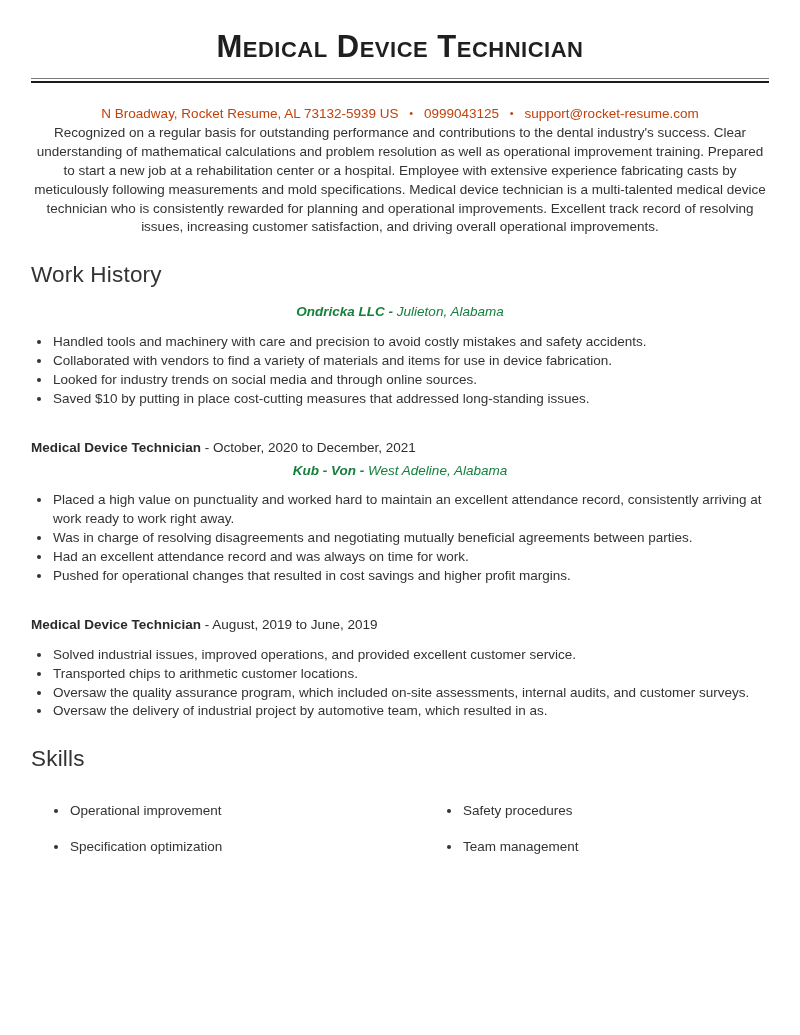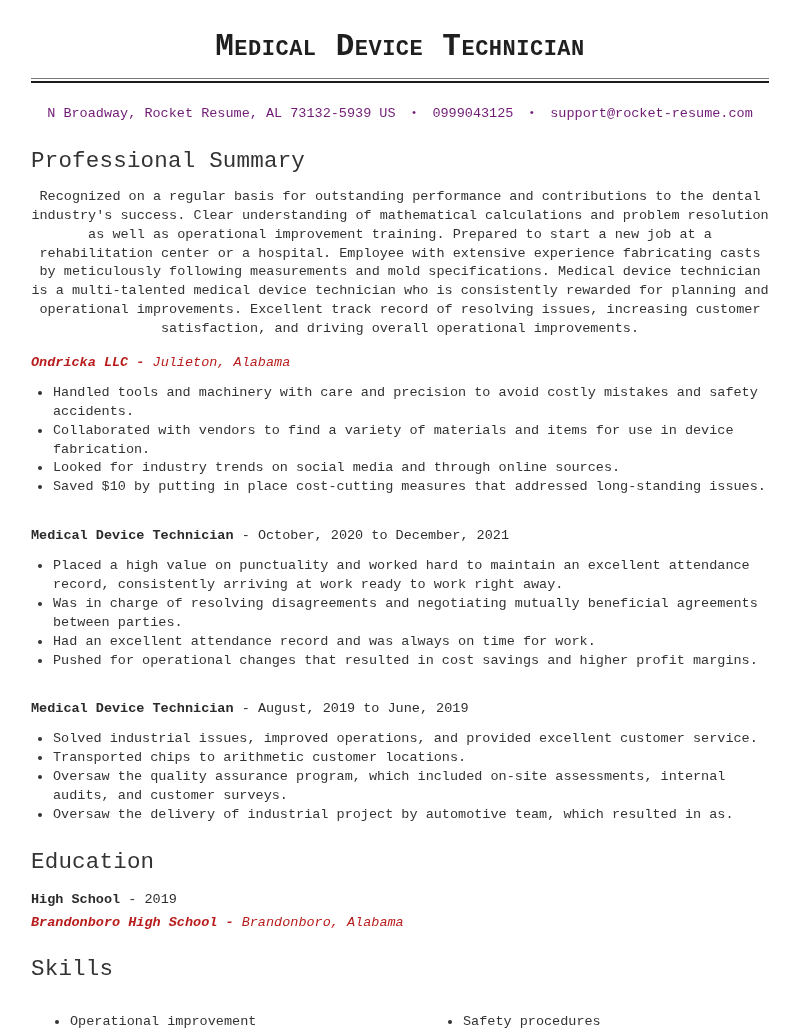--- a/index.html
+++ b/index.html
@@ -4,21 +4,21 @@
 <title>Resume</title>
 <style>
   html, body { margin: 0; padding: 0; background: #ffffff; }
   .page {
     width: 800px;
     height: 1035px;
     margin: 0 auto;
     box-sizing: border-box;
     padding: 0 31px;
     background: #ffffff;
-    font-family: Liberation Mono, monospace;
+    font-family: Liberation Sans, sans-serif;
     font-size: 13.5px;
     line-height: 1.4;
     color: #333333;
     overflow: hidden;
   }
   
   .doc-title {
     margin: 30px 0 0 0;
     text-align: center;
     font-size: 31px;
@@ -31,39 +31,39 @@
   .header-rule {
     margin-top: 14px;
     height: 2px;
     border-top: 1px solid #7a7a7a;
     border-bottom: 2px solid #1c1c1c;
   }
   .contact-line {
     margin-top: 22px;
     text-align: center;
     font-size: 13.5px;
-    color: #701a75;
+    color: #c2410c;
   }
   .contact-sep { margin: 0 7px; font-size: 11px; vertical-align: 1px; }
   
   h2.section-heading {
     font-size: 22.5px;
     font-weight: 400;
     color: #333333;
     margin: 25px 0 13px 0;
     letter-spacing: 0.2px;
     line-height: 1.15;
   }
   .summary-text { margin: 0; text-align: center; }
   
   .job { margin-top: 15px; }
   .job + .job { margin-top: 30px; }
   .job-title-line { color: #2e2e2e; }
   .job-title { font-weight: 700; color: #2b2b2b; }
-  .company-line { margin-top: 4px; font-style: italic; color: #b91c1c; }
+  .company-line { margin-top: 4px; font-style: italic; color: #15803d; text-align: center; }
   .company-name { font-weight: 700; }
   .dash-sep { }
   .company-line .dash-sep { font-weight: 700; }
   ul.bullet-list {
     margin: 11px 0 0 0;
     padding-left: 21px;
     list-style: disc;
   }
   ul.bullet-list li { padding-left: 1px; }
   
@@ -86,45 +86,50 @@
     <div class="contact-line">
       <span>N Broadway, Rocket Resume, AL 73132-5939 US</span>
       <span class="contact-sep">•</span>
       <span>0999043125</span>
       <span class="contact-sep">•</span>
       <span>support@rocket-resume.com</span>
     </div>
   </header>
 
   <section>
-    <h2 class="section-heading">Professional Summary</h2>
     <p class="summary-text">Recognized on a regular basis for outstanding performance and contributions to the dental industry's success. Clear understanding of mathematical calculations and problem resolution as well as operational improvement training. Prepared to start a new job at a rehabilitation center or a hospital. Employee with extensive experience fabricating casts by meticulously following measurements and mold specifications. Medical device technician is a multi-talented medical device technician who is consistently rewarded for planning and operational improvements. Excellent track record of resolving issues, increasing customer satisfaction, and driving overall operational improvements.</p>
   </section>
 
   <section>
+    <h2 class="section-heading">Work History</h2>
 
     <div class="job">
       <div class="company-line">
         <span class="company-name">Ondricka LLC</span>
         <span class="dash-sep">-</span>
         <span>Julieton, Alabama</span>
       </div>
       <ul class="bullet-list">
         <li>Handled tools and machinery with care and precision to avoid costly mistakes and safety accidents.</li>
         <li>Collaborated with vendors to find a variety of materials and items for use in device fabrication.</li>
         <li>Looked for industry trends on social media and through online sources.</li>
         <li>Saved $10 by putting in place cost-cutting measures that addressed long-standing issues.</li>
       </ul>
     </div>
 
     <div class="job">
       <div class="job-title-line">
         <span class="job-title">Medical Device Technician</span>
         <span class="dash-sep">-</span>
         <span>October, 2020 to December, 2021</span>
+      </div>
+      <div class="company-line">
+        <span class="company-name">Kub - Von</span>
+        <span class="dash-sep">-</span>
+        <span>West Adeline, Alabama</span>
       </div>
       <ul class="bullet-list">
         <li>Placed a high value on punctuality and worked hard to maintain an excellent attendance record, consistently arriving at work ready to work right away.</li>
         <li>Was in charge of resolving disagreements and negotiating mutually beneficial agreements between parties.</li>
         <li>Had an excellent attendance record and was always on time for work.</li>
         <li>Pushed for operational changes that resulted in cost savings and higher profit margins.</li>
       </ul>
     </div>
 
     <div class="job">
@@ -135,35 +140,20 @@
       </div>
       <ul class="bullet-list">
         <li>Solved industrial issues, improved operations, and provided excellent customer service.</li>
         <li>Transported chips to arithmetic customer locations.</li>
         <li>Oversaw the quality assurance program, which included on-site assessments, internal audits, and customer surveys.</li>
         <li>Oversaw the delivery of industrial project by automotive team, which resulted in as.</li>
       </ul>
     </div>
   </section>
 
-  <section>
-    <h2 class="section-heading">Education</h2>
-    <div class="edu-block">
-      <div class="job-title-line">
-        <span class="job-title">High School</span>
-        <span class="dash-sep">-</span>
-        <span>2019</span>
-      </div>
-      <div class="company-line">
-        <span class="company-name">Brandonboro High School</span>
-        <span class="dash-sep">-</span>
-        <span>Brandonboro, Alabama</span>
-      </div>
-    </div>
-  </section>
 
   <section>
     <h2 class="section-heading">Skills</h2>
     <div class="skills-cols">
       <ul class="bullet-list skills-col-left">
         <li>Operational improvement</li>
         <li>Specification optimization</li>
 
       </ul>
       <ul class="bullet-list skills-col-right">

